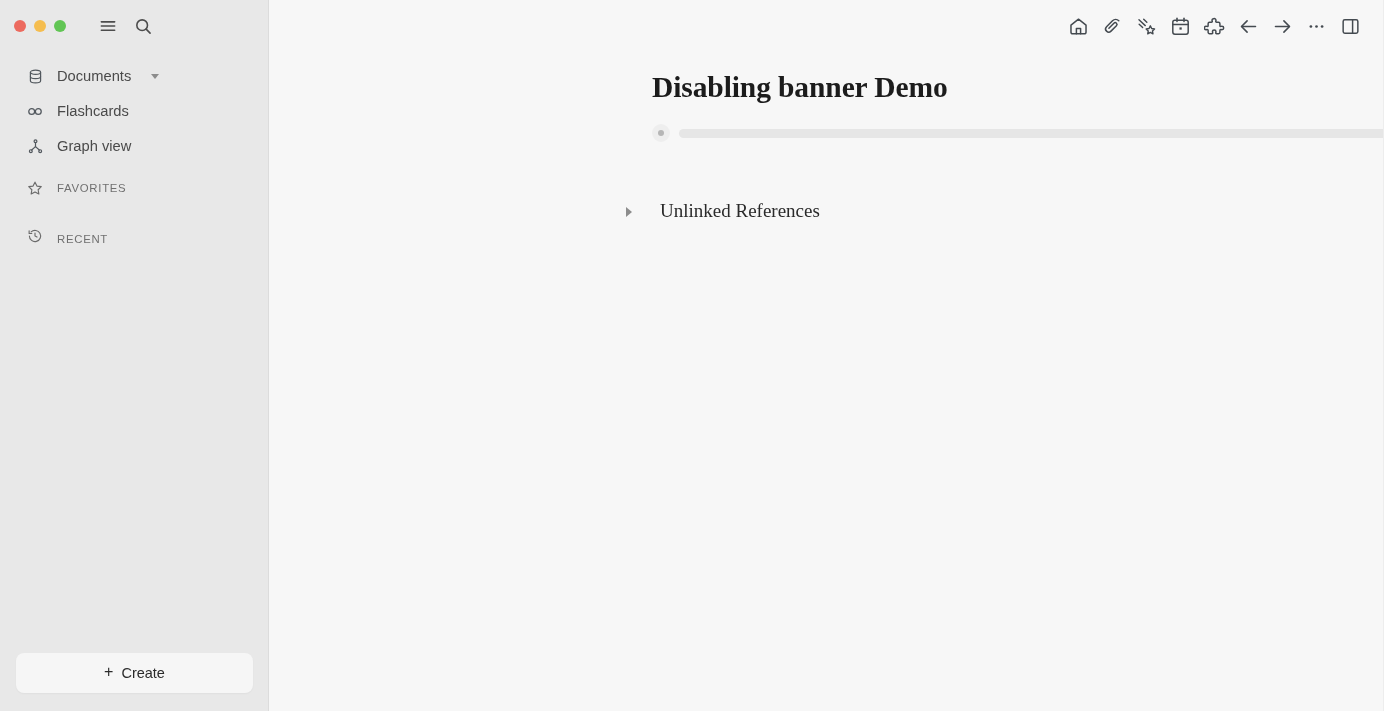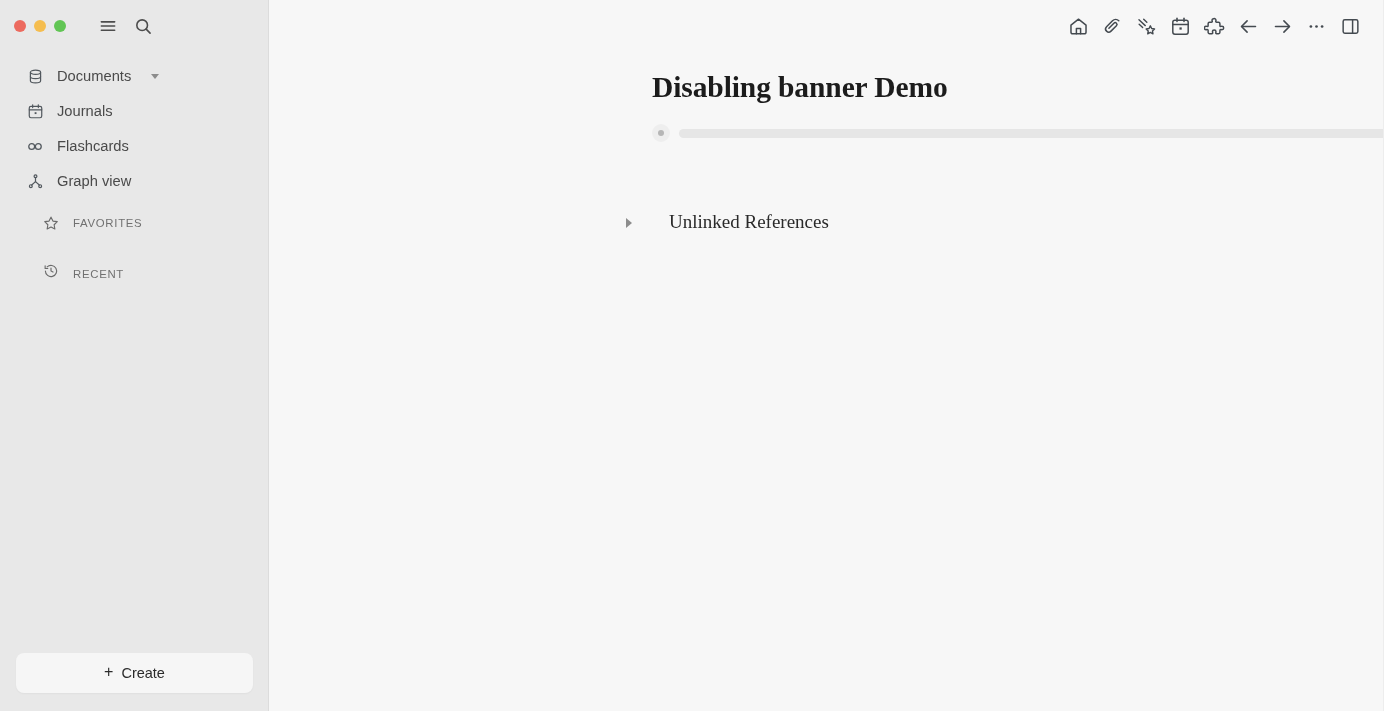--- a/index.html
+++ b/index.html
@@ -85,21 +85,21 @@
     border-left: 4.5px solid transparent;
     border-right: 4.5px solid transparent;
     border-top: 5px solid #8c8c8c;
     display: inline-block;
   }
 
   .section-head {
     display: flex;
     align-items: center;
     height: 35px;
-    padding-left: 42px;
+    padding-left: 26px;
     gap: 13px;
     color: #707070;
     font-size: 11.4px;
     letter-spacing: 0.7px;
     cursor: pointer;
   }
   .sec-ico {
     width: 18px; height: 18px;
     display: flex; align-items: center; justify-content: center;
     color: #6a6a6a;
@@ -201,24 +201,24 @@
     height: 9px;
     flex: 1 1 auto;
     background: #e6e6e6;
     border-radius: 5px;
     cursor: text;
   }
 
   .unlinked-row {
     position: absolute;
     left: 352px;
-    top: 212px;
+    top: 201px;
     display: flex;
     align-items: flex-end;
-    gap: 17px;
+    gap: 8px;
     cursor: pointer;
   }
   .tri {
     width: 16px; height: 16px;
     display: flex; align-items: center; justify-content: center;
     flex: 0 0 16px;
   }
   .tri i {
     width: 0; height: 0;
     border-top: 5px solid transparent;
@@ -278,32 +278,20 @@
           <svg width="17" height="17" viewBox="0 0 24 24" fill="none" stroke="currentColor" stroke-width="1.7">
             <ellipse cx="12" cy="6" rx="7.2" ry="3"></ellipse>
             <path d="M4.8 6v12c0 1.66 3.22 3 7.2 3s7.2-1.34 7.2-3V6"></path>
             <path d="M4.8 12c0 1.66 3.22 3 7.2 3s7.2-1.34 7.2-3"></path>
           </svg>
         </span>
         <span class="nav-label">Documents</span>
         <span class="caret"></span>
       </div>
 
-      <div class="nav-item">
-        <span class="nav-ico">
-          <svg width="17" height="17" viewBox="0 0 24 24" fill="none" stroke="currentColor" stroke-width="1.7" stroke-linecap="round">
-            <rect x="3.2" y="4.8" width="17.6" height="16" rx="2.4"></rect>
-            <line x1="3.2" y1="9.6" x2="20.8" y2="9.6"></line>
-            <line x1="8" y1="2.6" x2="8" y2="6.4"></line>
-            <line x1="16" y1="2.6" x2="16" y2="6.4"></line>
-            <rect x="10.8" y="13" width="2.6" height="2.6" fill="currentColor" stroke="none"></rect>
-          </svg>
-        </span>
-        <span class="nav-label">Journals</span>
-      </div>
 
 
       <div class="nav-item">
         <span class="nav-ico">
           <svg width="19" height="19" viewBox="0 0 24 24" fill="none" stroke="currentColor" stroke-width="1.7">
             <circle cx="7.6" cy="12" r="3.9"></circle>
             <circle cx="16.4" cy="12" r="3.9"></circle>
           </svg>
         </span>
         <span class="nav-label">Flashcards</span>

